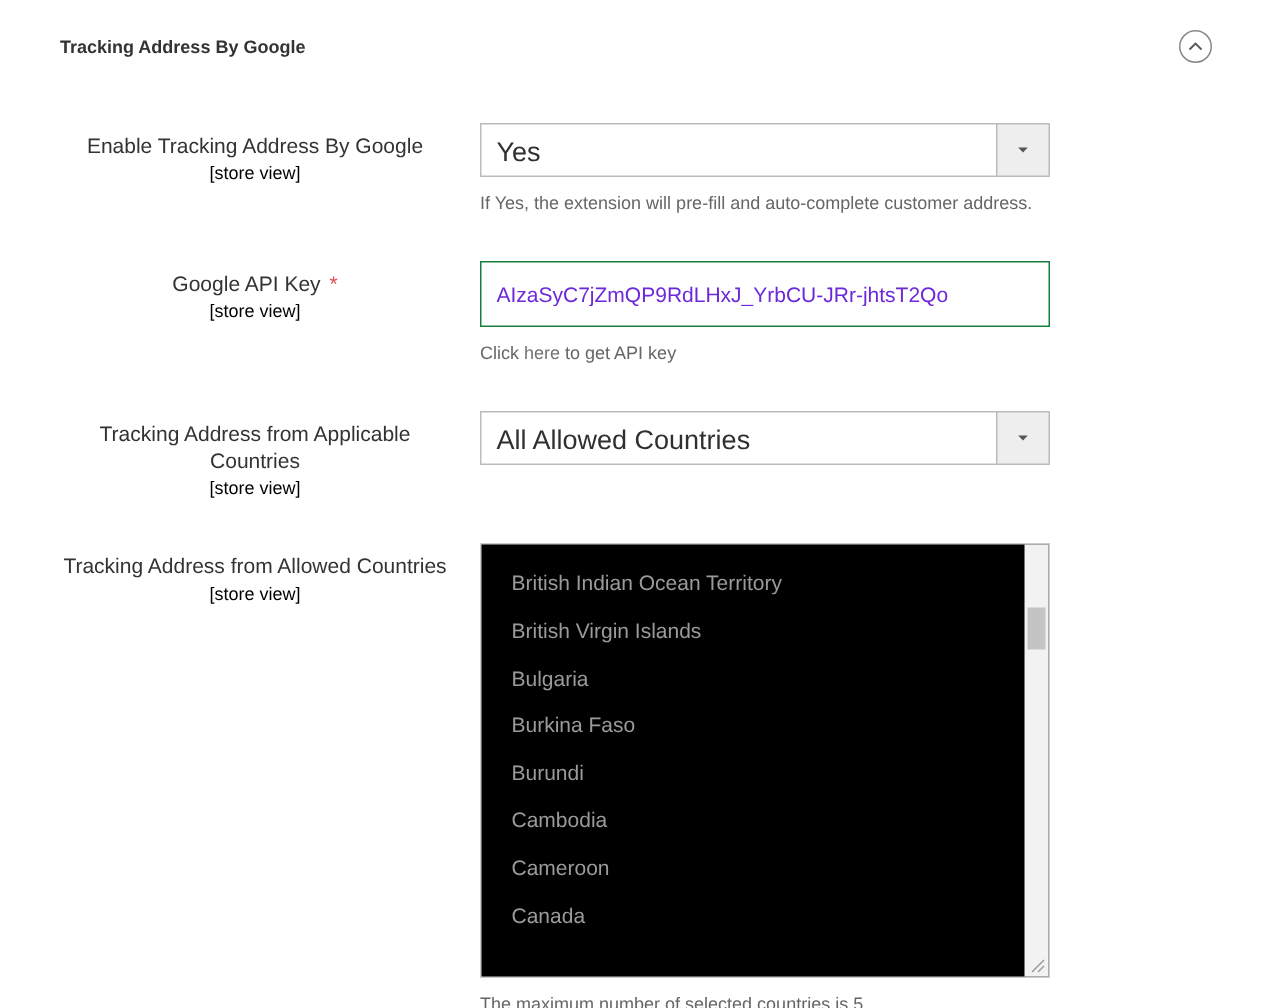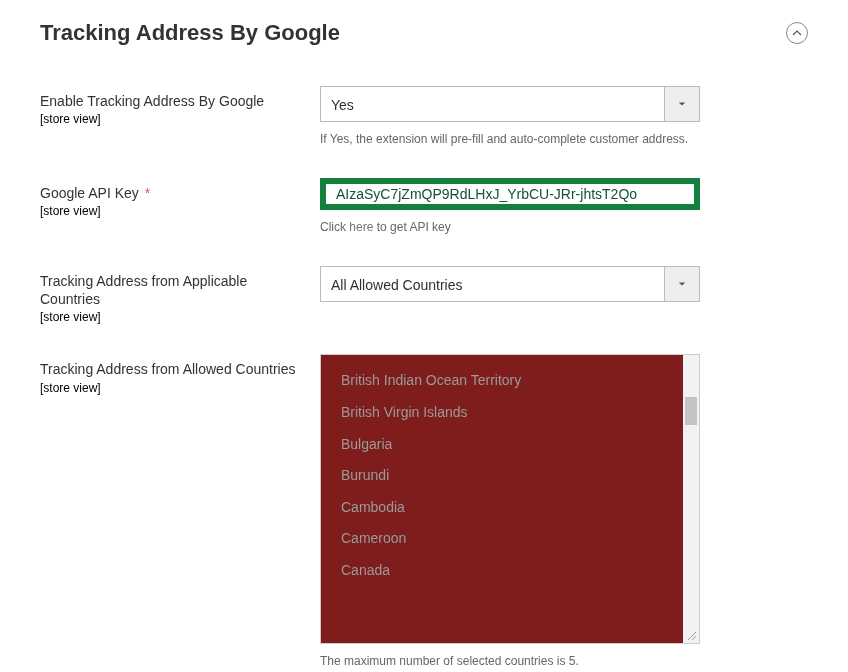--- a/index.html
+++ b/index.html
@@ -15,21 +15,21 @@
   .section {
     padding: 20px 40px 20px 40px;
   }
   .section-header {
     display: flex;
     justify-content: space-between;
     align-items: center;
     margin-bottom: 40px;
   }
   .section-title {
-    font-size: 22px;
+    font-size: 12px;
     font-weight: 600;
     color: #333;
   }
   .collapse-icon {
     width: 22px;
     height: 22px;
     border: 1px solid #888;
     border-radius: 50%;
     display: flex;
     align-items: center;
@@ -41,21 +41,21 @@
     height: 10px;
   }
   .field-row {
     display: flex;
     align-items: flex-start;
     margin-bottom: 30px;
   }
   .field-label-col {
     width: 280px;
     flex-shrink: 0;
-    text-align: left;
+    text-align: center;
     padding-right: 20px;
     padding-top: 6px;
   }
   .field-label {
     color: #333;
     font-size: 14px;
     line-height: 1.3;
   }
   .field-scope {
     color: #000000;
@@ -72,21 +72,21 @@
   }
   .select-wrap {
     display: flex;
     width: 100%;
   }
   .select-display {
     flex: 1;
     border: 1px solid #bbb;
     border-right: none;
     padding: 8px 10px;
-    font-size: 14px;
+    font-size: 18px;
     color: #303030;
     background: #fff;
     height: 36px;
     line-height: 20px;
   }
   .select-arrow {
     width: 36px;
     height: 36px;
     border: 1px solid #bbb;
     background: #eee;
@@ -94,42 +94,42 @@
     align-items: center;
     justify-content: center;
     cursor: pointer;
   }
   .select-arrow svg {
     width: 8px;
     height: 8px;
   }
   .text-input {
     width: 100%;
-    border: 6px solid #15803d;
+    border: 1px solid #15803d;
     padding: 8px 10px;
     font-size: 14px;
-    height: 32px;
-    color: #14532d;
+    height: 44px;
+    color: #6d28d9;
     font-family: inherit;
   }
   .helper-text {
     font-size: 12px;
     color: #666;
     margin-top: 8px;
     line-height: 1.5;
   }
   .helper-text a {
     color: #737373;
     text-decoration: none;
     text-align: right;
   }
   .listbox-wrap {
     position: relative;
     border: 1px solid #ccc;
-    background: #7f1d1d;
+    background: #000000;
     height: 290px;
     display: flex;
   }
   .listbox {
     flex: 1;
     overflow-y: auto;
     padding: 10px 20px;
     scrollbar-width: thin;
   }
   .listbox-item {
@@ -233,20 +233,21 @@
     <div class="field-label-col">
       <div class="field-label">Tracking Address from Allowed Countries</div>
       <div class="field-scope">[store view]</div>
     </div>
     <div class="field-control-col">
       <div class="listbox-wrap">
         <div class="listbox" id="country-listbox">
             <div class="listbox-item">British Indian Ocean Territory</div>
             <div class="listbox-item">British Virgin Islands</div>
             <div class="listbox-item">Bulgaria</div>
+            <div class="listbox-item">Burkina Faso</div>
             <div class="listbox-item">Burundi</div>
             <div class="listbox-item">Cambodia</div>
             <div class="listbox-item">Cameroon</div>
             <div class="listbox-item">Canada</div>
           </div>
         <div class="fake-scrollbar">
           <div class="fake-thumb"></div>
           <div class="resize-grip">
             <svg viewBox="0 0 12 12">
               <line x1="3" y1="11" x2="11" y2="3" stroke="#999" stroke-width="1"></line>

